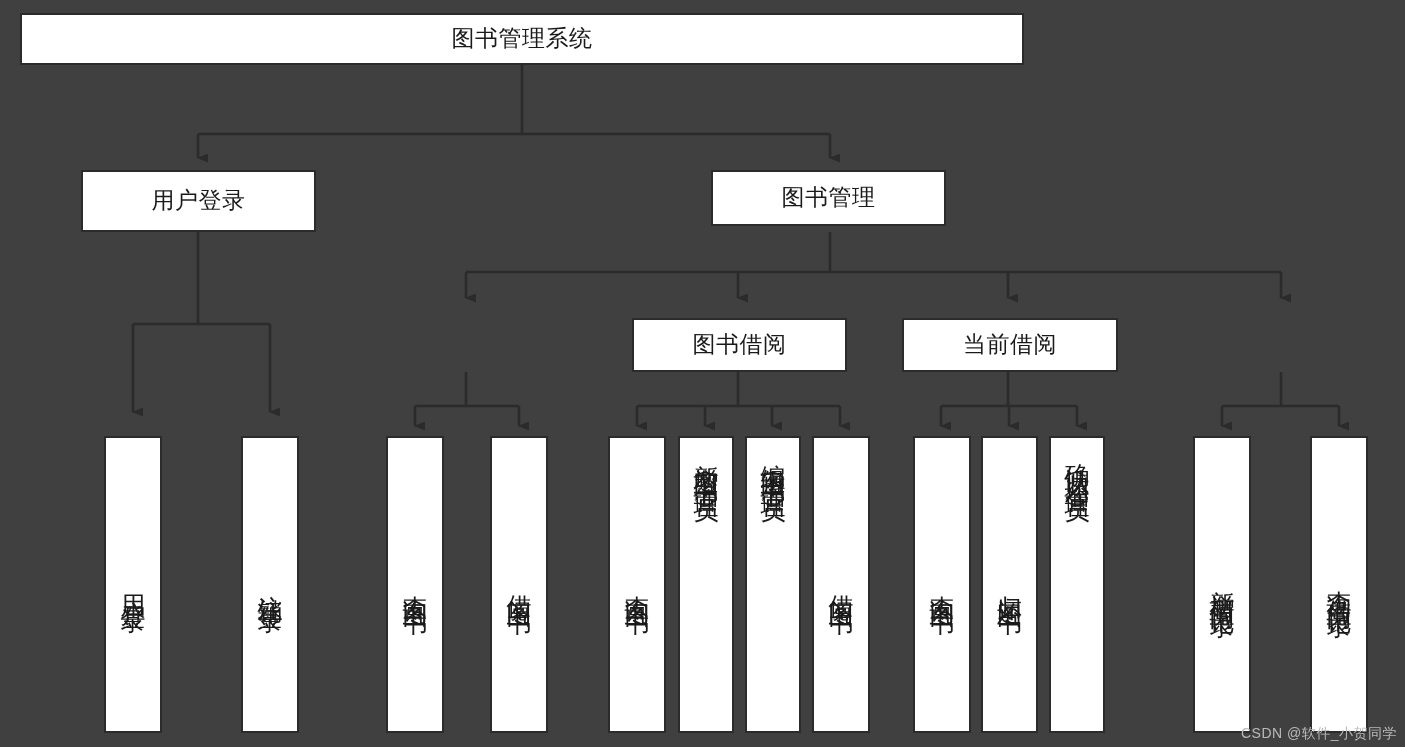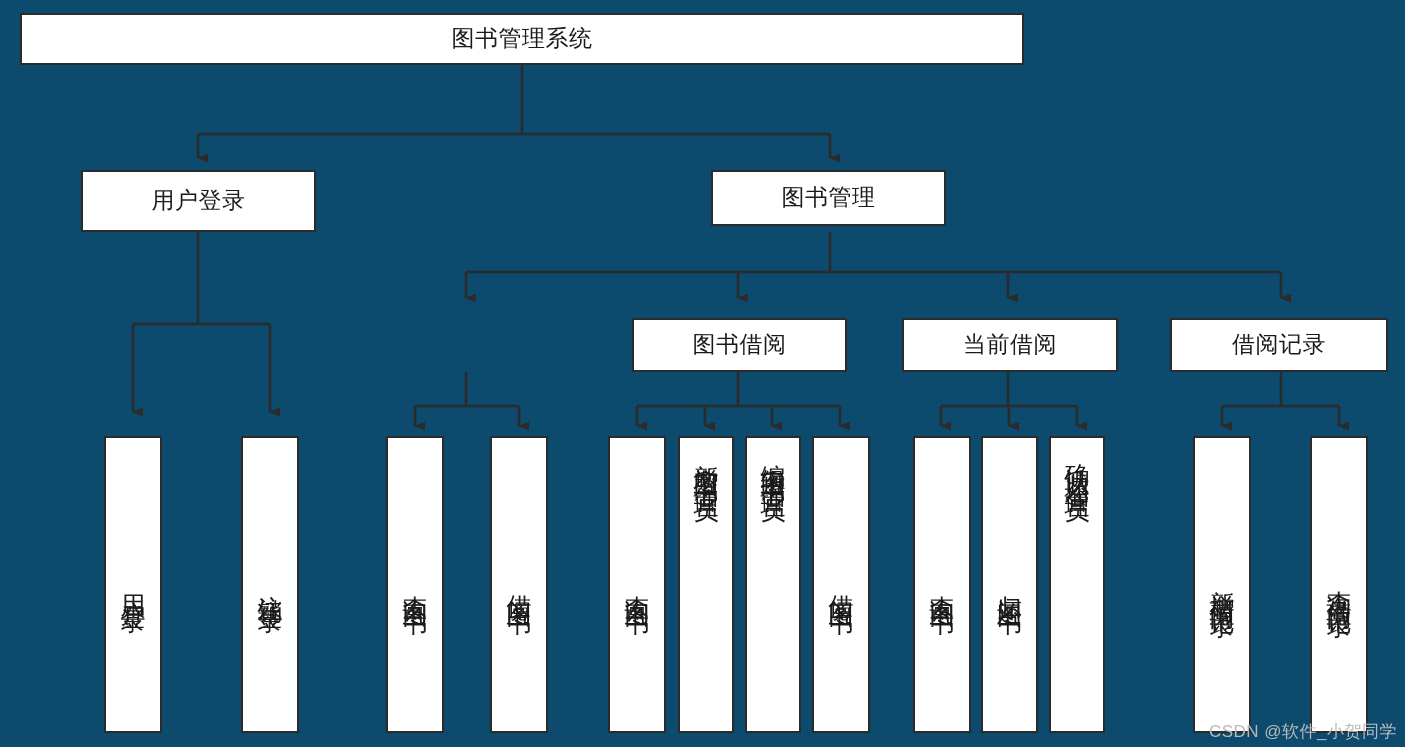--- a/index.html
+++ b/index.html
@@ -8,21 +8,21 @@
     padding: 0;
     background: #ffffff;
   }
   body {
     font-family: "Liberation Sans", "DejaVu Sans", sans-serif;
   }
   #diagram-root {
     position: relative;
     width: 1405px;
     height: 747px;
-    background: #0c4a6e;
+    background: #404040;
     overflow: hidden;
   }
   #diagram-svg {
     position: absolute;
     left: 0;
     top: 0;
     width: 1405px;
     height: 747px;
   }
   .node {
@@ -62,21 +62,21 @@
     max-height: 100%;
   }
   .node.vertical.centered {
     align-items: center;
     padding-top: 0;
   }
   #watermark {
     position: absolute;
     right: 8px;
     bottom: 4px;
-    font-size: 17px;
+    font-size: 14px;
     color: #b9b9b9;
     letter-spacing: 0.5px;
     white-space: nowrap;
     pointer-events: none;
   }
 </style>
 </head>
 <body>
 
 <div id="diagram-root">
@@ -148,23 +148,20 @@
 
 
   <div class="node horizontal" style="left:902px; top:318px; width:216px; height:54px;">
     <span class="node-label">当前借阅</span>
   </div>
 
   <div class="node horizontal" style="left:632px; top:318px; width:215px; height:54px;">
     <span class="node-label">图书借阅</span>
   </div>
 
-  <div class="node horizontal" style="left:1170px; top:318px; width:218px; height:54px;">
-    <span class="node-label">借阅记录</span>
-  </div>
 
   <div class="node vertical centered" style="left:104px; top:436px; width:58px; height:297px;">
     <span class="node-label">用户登录</span>
   </div>
 
   <div class="node vertical centered" style="left:241px; top:436px; width:58px; height:297px;">
     <span class="node-label">注销登录</span>
   </div>
 
   <div class="node vertical centered" style="left:386px; top:436px; width:58px; height:297px;">

